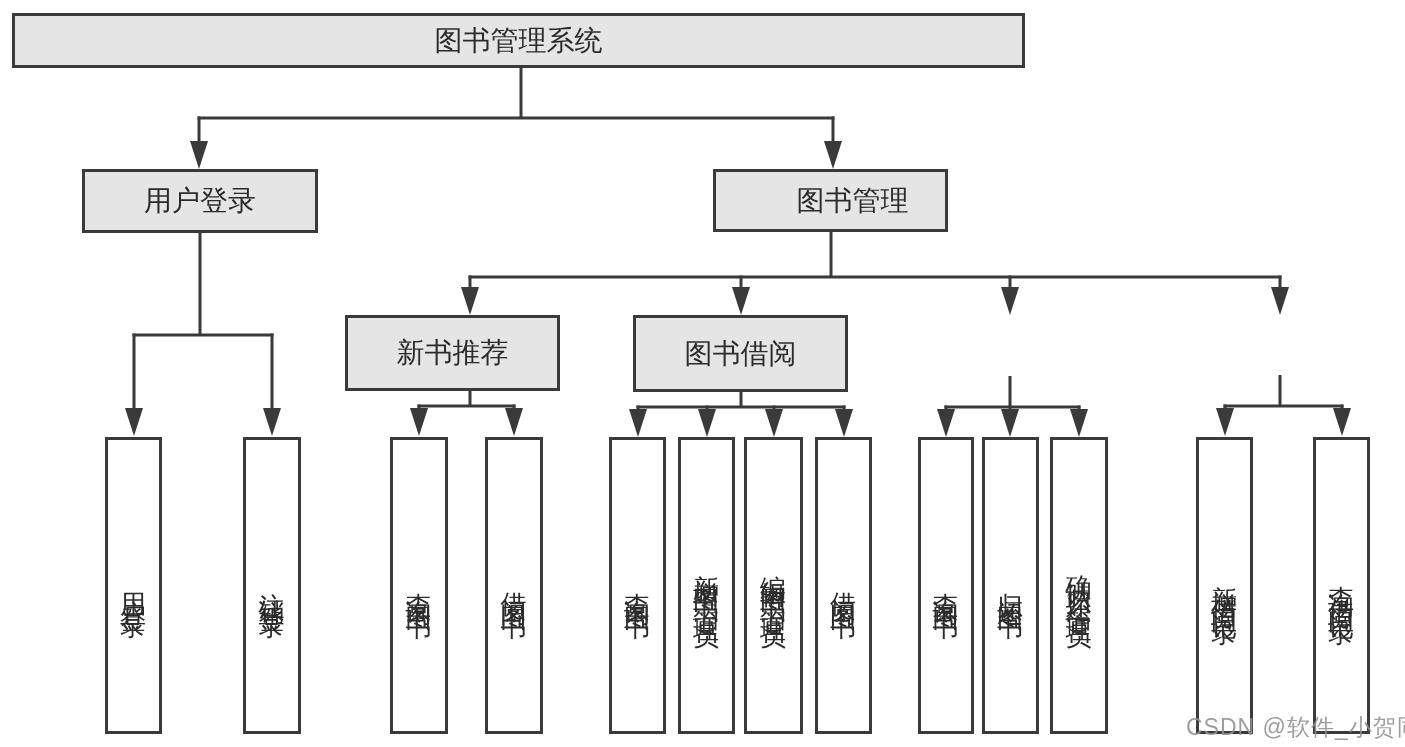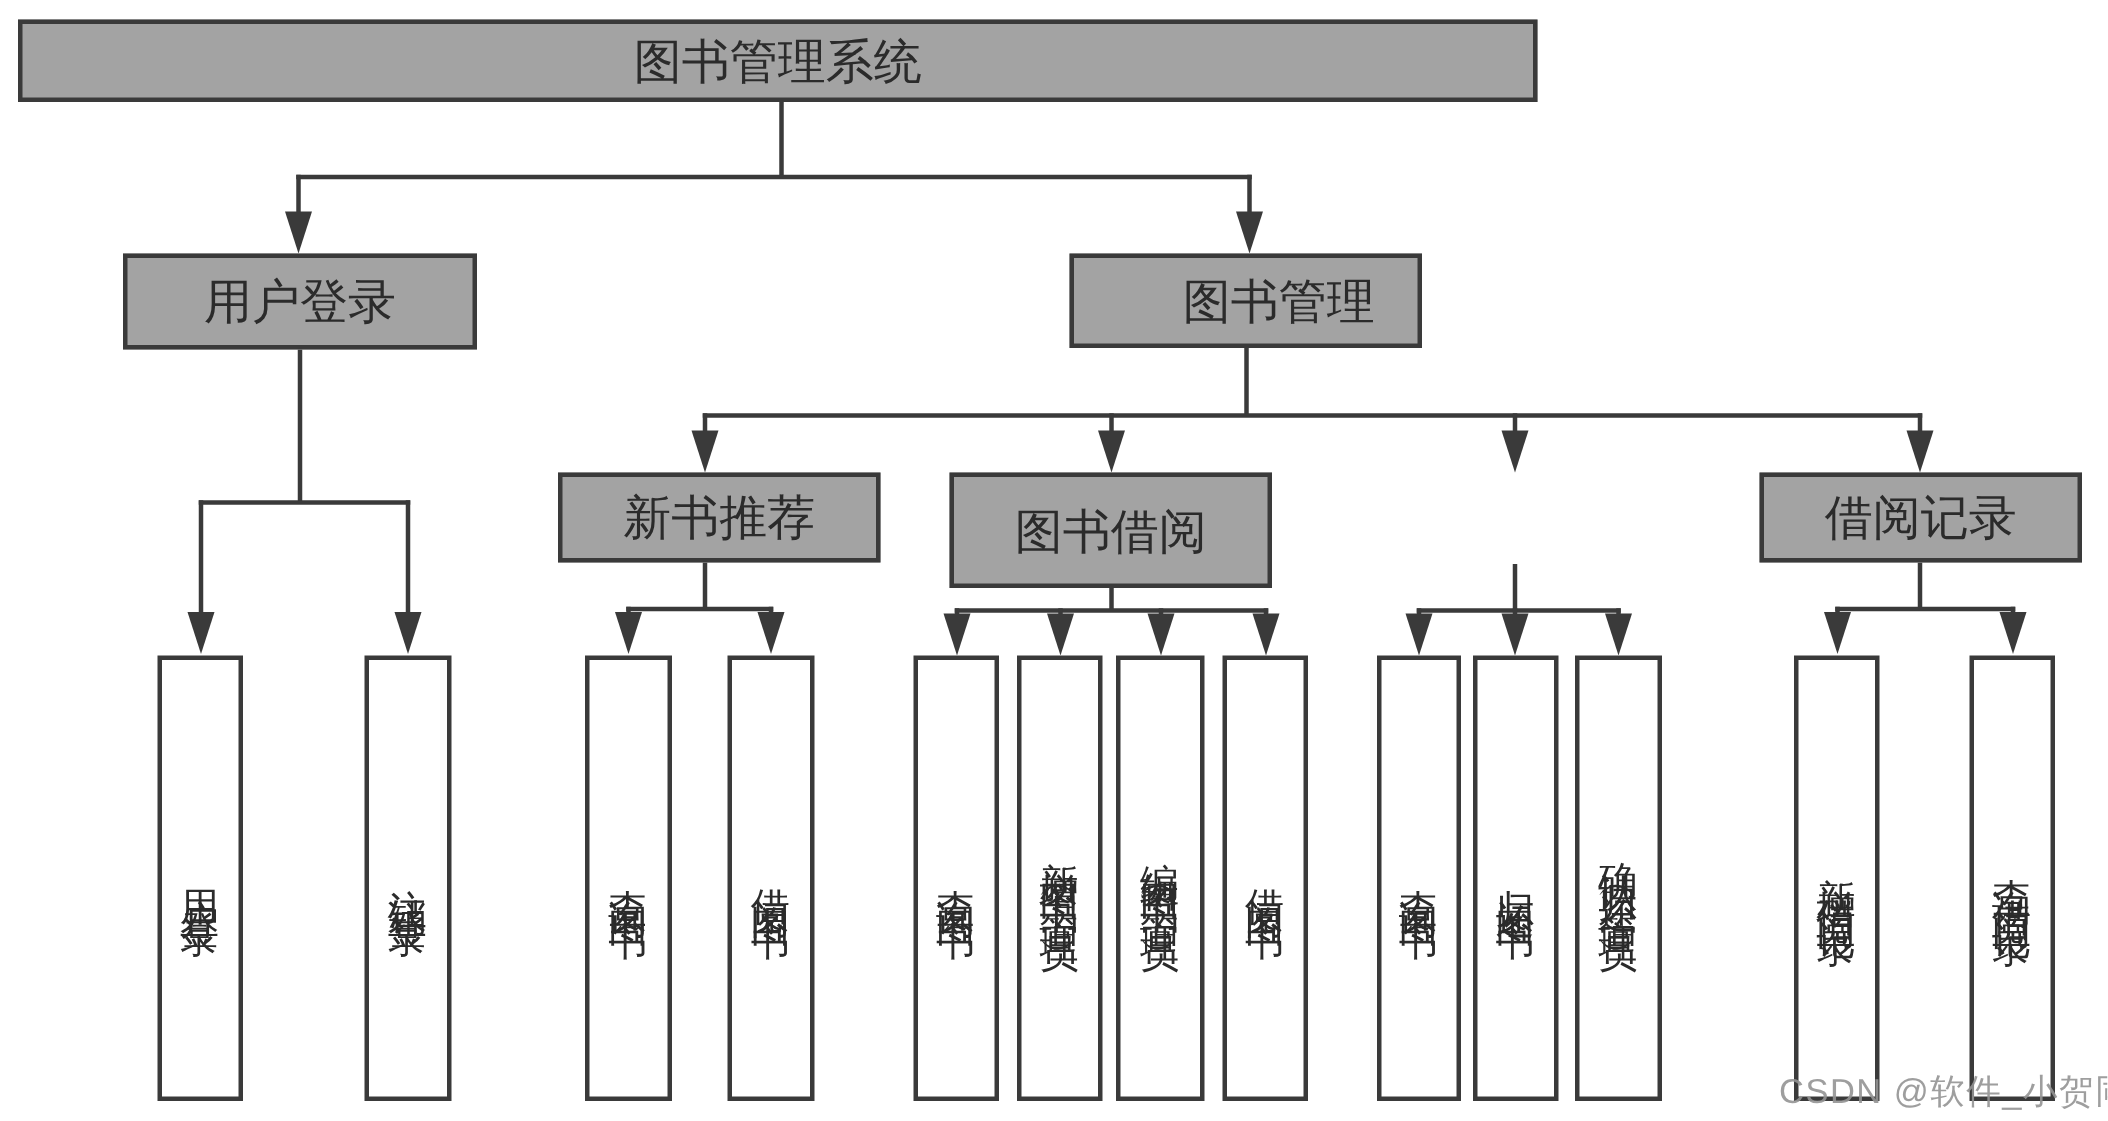--- a/index.html
+++ b/index.html
@@ -13,26 +13,26 @@
   }
   .connectors {
     position: absolute;
     left: 0; top: 0;
     width: 1405px; height: 747px;
   }
   .node {
     position: absolute;
     box-sizing: border-box;
     border: 3px solid #3a3a3a;
-    background: #a3a3a3;
+    background: #e5e5e5;
     color: #2b2b2b;
     display: flex;
     align-items: center;
     justify-content: center;
-    font-size: 32px;
+    font-size: 28px;
     line-height: 1;
     white-space: nowrap;
   }
   .leaf {
     position: absolute;
     box-sizing: border-box;
     border: 3px solid #3a3a3a;
     background: #ffffff;
     color: #2b2b2b;
     top: 437px;
@@ -127,23 +127,22 @@
       <polygon points="1216,408 1234,408 1225,436"></polygon>
       <polygon points="1333,408 1351,408 1342,436"></polygon>
     </g>
   </svg>
 
   <div class="node" style="left:12px; top:13px; width:1013px; height:55px;">图书管理系统</div>
 
   <div class="node" style="left:82px; top:169px; width:236px; height:64px;">用户登录</div>
   <div class="node" style="left:713px; top:169px; width:235px; height:63px;padding-left:44px;">图书管理</div>
 
-  <div class="node" style="left:372px; top:315px; width:215px; height:60px;">新书推荐</div>
+  <div class="node" style="left:345px; top:315px; width:215px; height:76px;">新书推荐</div>
   <div class="node" style="left:633px; top:315px; width:215px; height:77px;">图书借阅</div>
-  <div class="node" style="left:1173px; top:315px; width:215px; height:60px;">借阅记录</div>
 
   <div class="leaf" style="left:105px;">用户登录</div>
   <div class="leaf" style="left:243px; width:58px;">注销登录</div>
 
   <div class="leaf" style="left:390px; width:58px;">查询图书</div>
   <div class="leaf" style="left:485px; width:58px;">借阅图书</div>
 
   <div class="leaf" style="left:609px;">查询图书</div>
   <div class="leaf" style="left:678px;">新增图书（管理员）</div>
   <div class="leaf" style="left:744px; width:59px;">编辑图书（管理员）</div>

